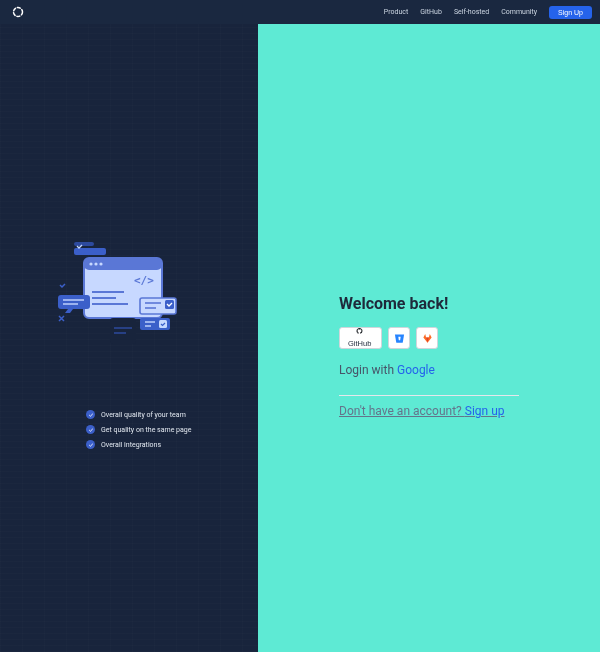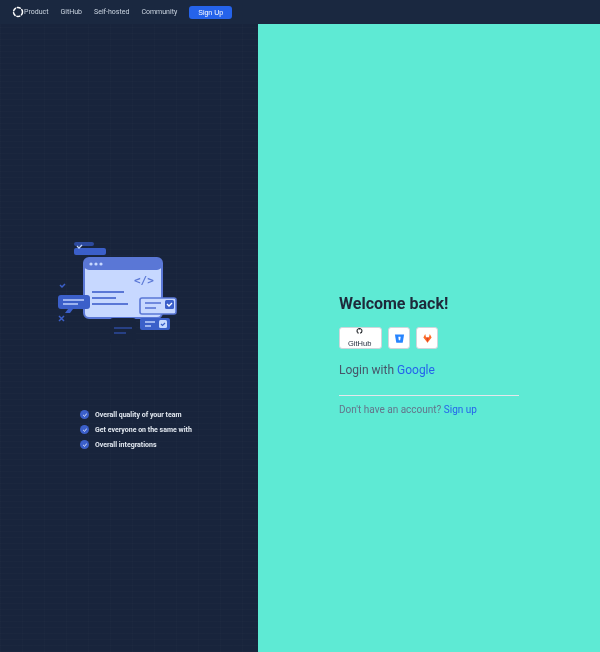--- a/index.html
+++ b/index.html
@@ -1,45 +1,45 @@
 <!DOCTYPE html>
 <html><head>
 <meta charset="utf-8">
 <style>
 * { margin: 0; padding: 0; box-sizing: border-box; }
 body { font-family: -apple-system, BlinkMacSystemFont, "Segoe UI", Roboto, sans-serif; width: 600px; height: 652px; overflow: hidden; background: #fff; }
 
-.topbar { height: 24px; background: #1a2840; display: flex; align-items: center; padding: 0 8px 0 12px; }
+.topbar { height: 24px; background: #1a2840; display: flex; align-items: center; justify-content: space-between; padding: 0 8px 0 12px; }
 .logo-wrap { display: flex; align-items: center; }
 .nav { display: flex; align-items: center; gap: 12px; }
 .nav a { color: #cbd5e1; font-size: 7px; text-decoration: none; }
 .signup-btn { background: #2563eb; color: #fff; font-size: 7px; padding: 3px 9px; border-radius: 3px; border: none; cursor: pointer; }
 
 .main { display: flex; height: 628px; }
 
 .left { width: 258px; background: #18243c; position: relative; overflow: hidden; }
 .left::before{content:"";position:absolute;inset:0;background-image:repeating-linear-gradient(0deg,rgba(255,255,255,0.012) 0 1px,transparent 1px 6px),repeating-linear-gradient(90deg,rgba(255,255,255,0.012) 0 1px,transparent 1px 22px);pointer-events:none;}
 .illus { position: absolute; left: 50%; top: 278px; transform: translate(-50%, -50%); }
-.features { position: absolute; left: 80px; top: 386px; font-weight: bold; }
+.features { position: absolute; left: 86px; top: 386px; }
 .feature { display: flex; align-items: center; gap: 6px; margin-bottom: 6px; }
 .feature-check { width: 9px; height: 9px; border-radius: 50%; background: #3b5fc9; display: flex; align-items: center; justify-content: center; }
 .feature-check svg { display: block; }
 .feature-text { color: #e2e8f0; font-size: 7px; }
 
 .right { flex: 1; background: #5eead4; padding: 270px 0 0 0; display: flex; flex-direction: column; align-items: center; }
 .form-wrap { width: 180px; }
 .welcome { color: #1e293b; font-size: 16px; font-weight: 700; margin-bottom: 14px; }
 .btn-row { display: flex; gap: 6px; margin-bottom: 14px; }
 .oauth-btn { height: 22px; border: 1px solid #d1d5db; background: #fff; border-radius: 3px; display: flex; align-items: center; justify-content: center; gap: 5px; cursor: pointer; font-size: 7.5px; color: #1e293b; font-weight:500;flex-direction:column; }
 .oauth-btn.github { padding: 0 10px 0 8px; }
 .oauth-btn.icon-only { width: 22px; }
 .login-google { font-size: 12px; color: #475569; margin-bottom: 18px; }
 .login-google a { color: #2563eb; text-decoration: none; }
 .divider { height: 1px; background: #e5e7eb; margin-bottom: 8px; }
-.signup-line { font-size: 10px; color: #64748b; }
+.signup-line { font-size: 12px; color: #64748b; text-decoration: underline; }
 .signup-line a { color: #2563eb; text-decoration: none; }
 </style>
 </head>
 <body>
 
 <div class="topbar">
   <div class="logo-wrap">
     <svg width="12" height="12" viewBox="0 0 24 24">
         <circle cx="12" cy="12" r="9" fill="none" stroke="#fff" stroke-width="3" stroke-dasharray="6 4" stroke-linecap="round"></circle>
       </svg>
@@ -99,21 +99,21 @@
             </svg>
           </span>
         <span class="feature-text">Overall quality of your team</span>
       </div>
       <div class="feature">
         <span class="feature-check">
             <svg width="6" height="6" viewBox="0 0 10 10">
               <path d="M2 5 l2 2 l4 -4" stroke="#fff" stroke-width="1.5" fill="none"></path>
             </svg>
           </span>
-        <span class="feature-text">Get everyone on the same with</span>
+        <span class="feature-text">Get quality on the same page</span>
       </div>
       <div class="feature">
         <span class="feature-check">
             <svg width="6" height="6" viewBox="0 0 10 10">
               <path d="M2 5 l2 2 l4 -4" stroke="#fff" stroke-width="1.5" fill="none"></path>
             </svg>
           </span>
         <span class="feature-text">Overall integrations</span>
       </div>
     </div>

